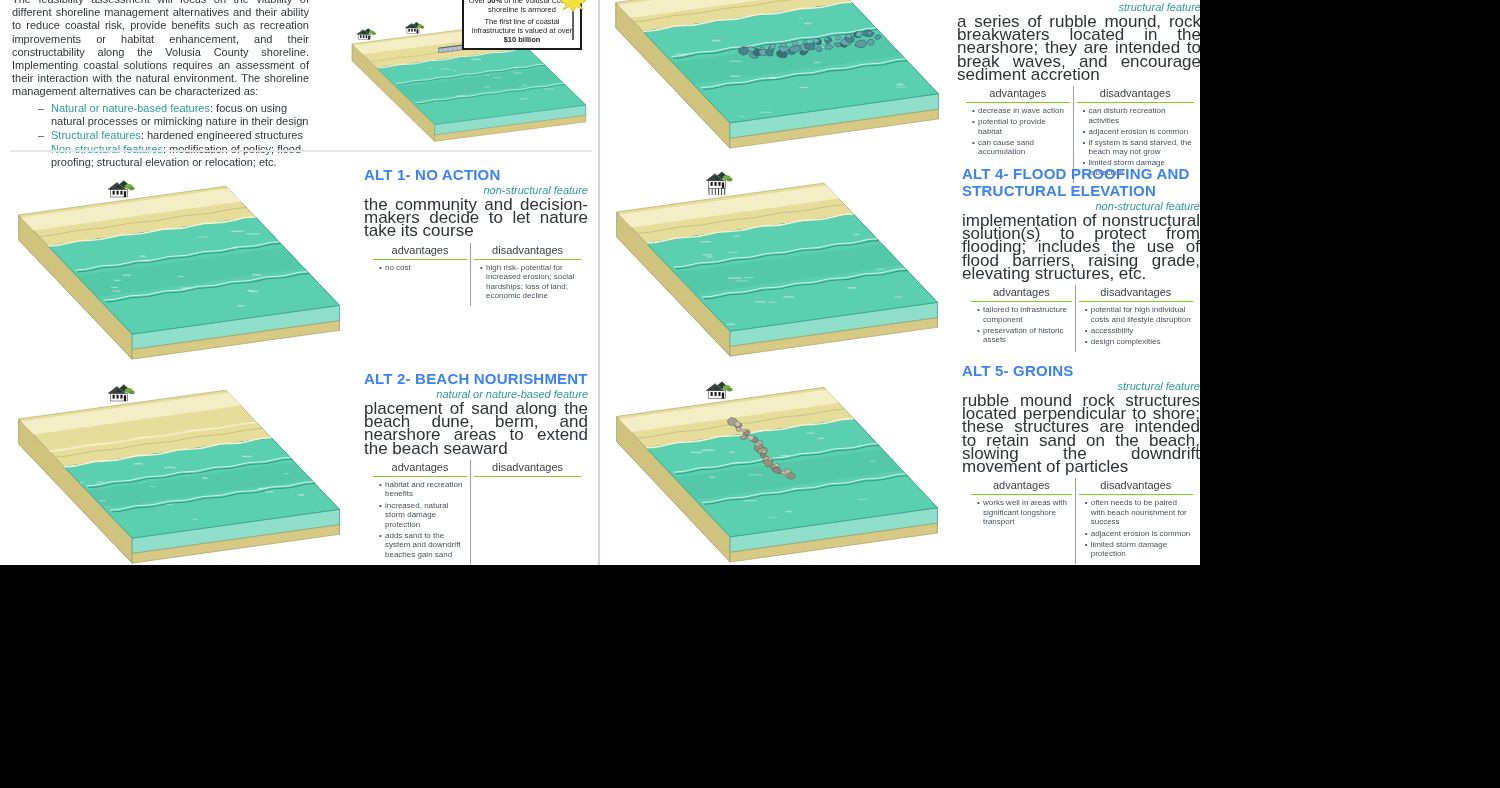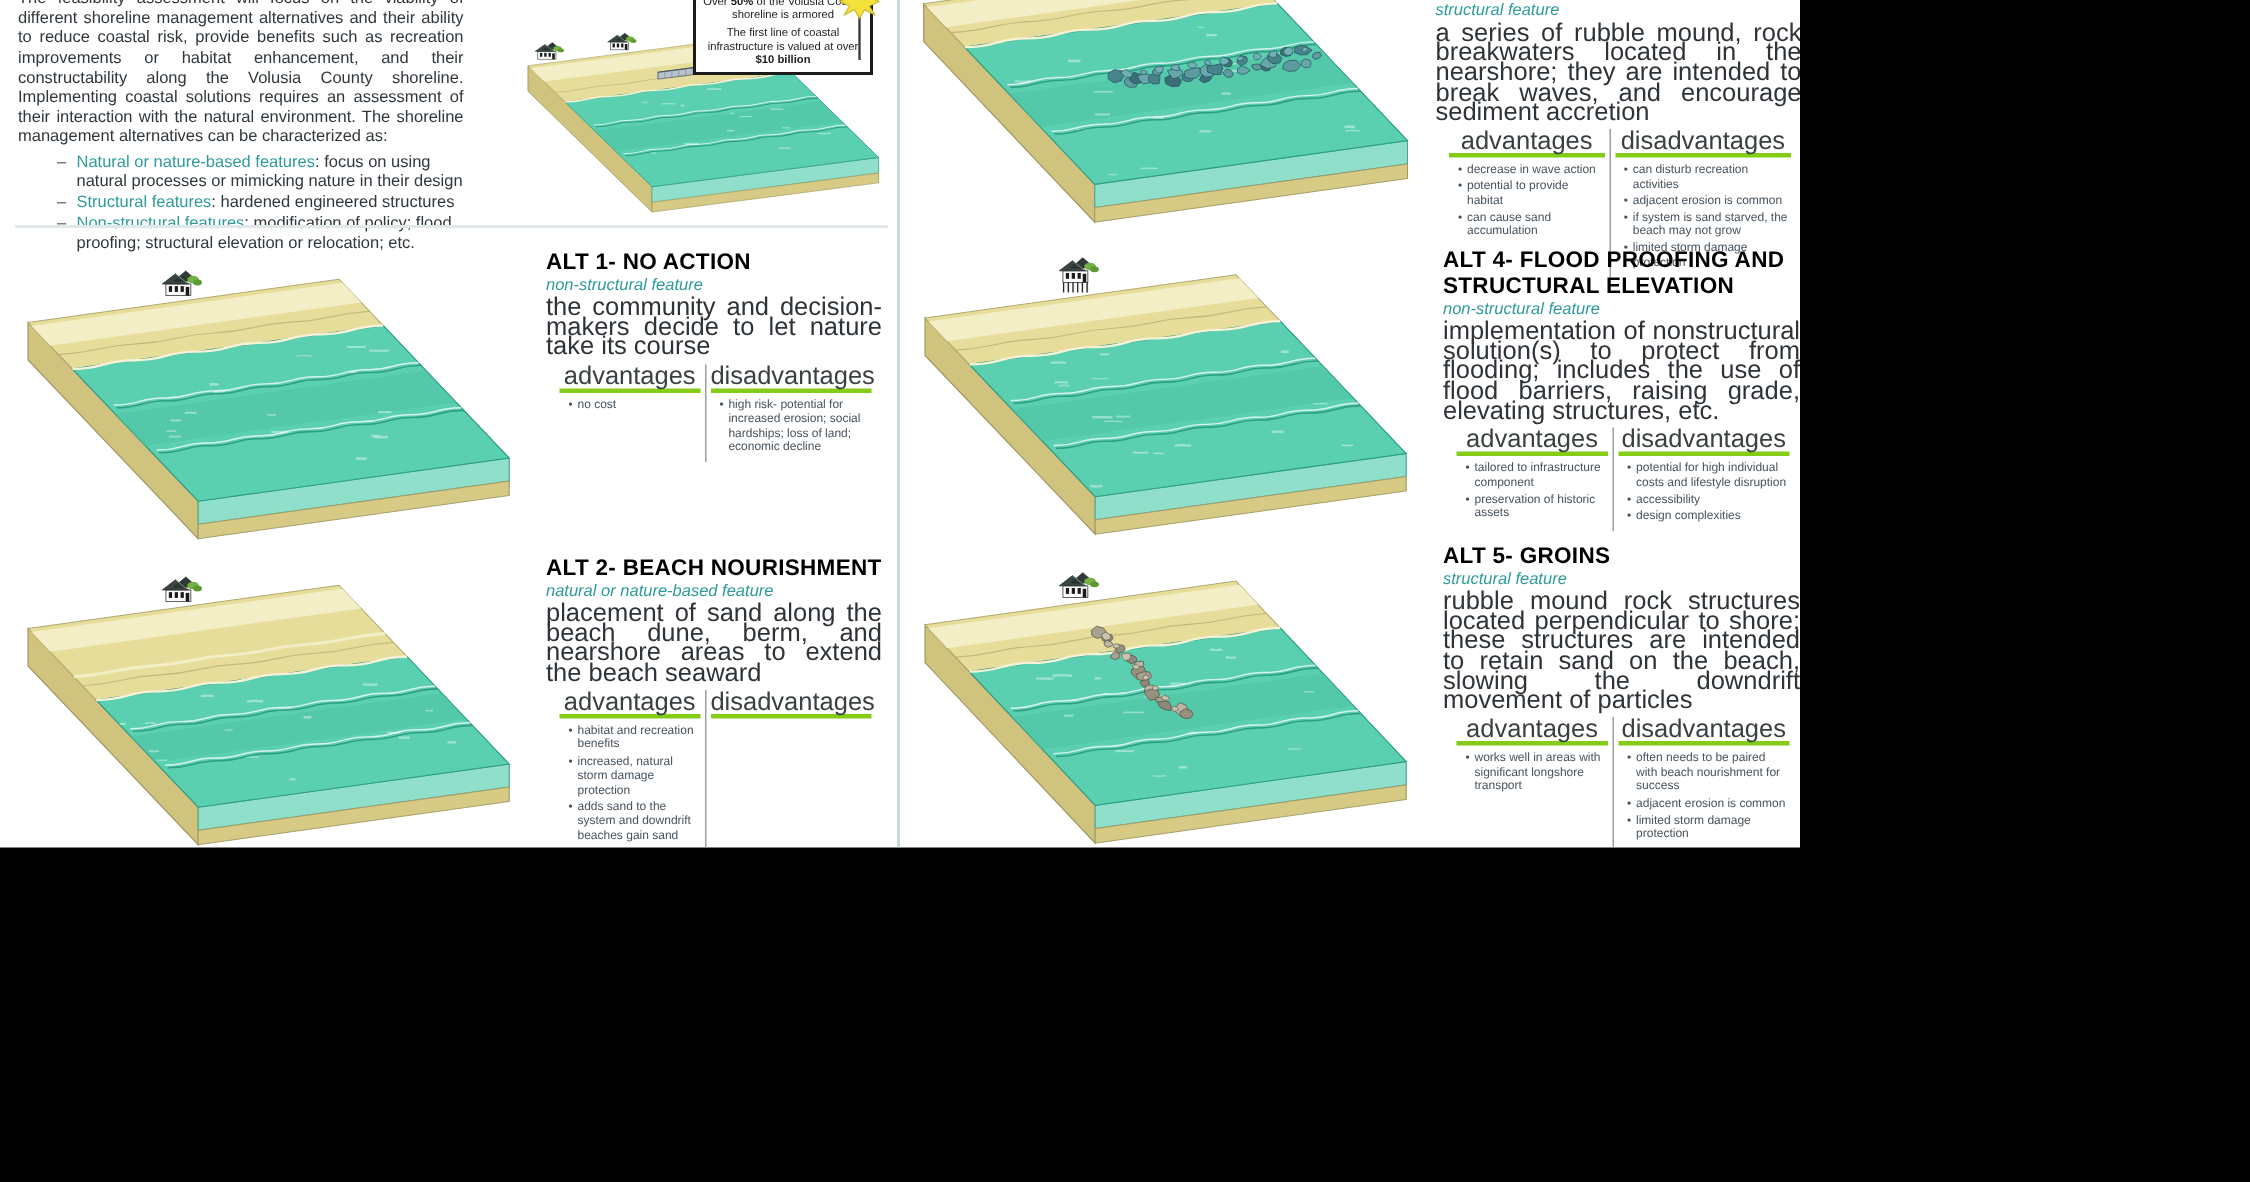--- a/index.html
+++ b/index.html
@@ -32,29 +32,29 @@
   #diag-alt4{left:603px;top:162px;width:354px;height:198px;}
   #diag-alt2{left:5px;top:369px;width:354px;height:198px;}
   #diag-alt5{left:603px;top:366px;width:354px;height:200px;}
   
   .alt-text{color:#30373c;}
   #text-alt3{left:957px;top:1px;width:244px;}
   #text-alt1{left:364px;top:166px;width:224px;}
   #text-alt4{left:962px;top:165px;width:238px;}
   #text-alt2{left:364px;top:370px;width:224px;}
   #text-alt5{left:962px;top:362px;width:238px;}
-  .alt-title{margin:0 0 1px;font-size:15px;line-height:17px;font-weight:bold;color:#000000;letter-spacing:.2px;}
-  .alt-feature{font-size:11px;line-height:12px;font-style:italic;color:#2f9a9b;margin:0 0 2px;}
+  .alt-title{margin:0 0 1px;font-size:15px;line-height:17px;font-weight:bold;color:#3b82f6;letter-spacing:.2px;}
+  .alt-feature{font-size:11px;line-height:12px;font-style:italic;color:#2f9a9b;margin:0 0 2px;text-align:right;}
   .alt-desc{margin:0;font-size:17px;line-height:13.2px;text-align:justify;color:#2e3338;}
   
   .pc-table{display:flex;align-items:stretch;margin:5px 0 0 6px;width:calc(100% - 10px);}
   .pc-col{width:47%;}
   .pc-col.second{width:53%;border-left:1px solid #9aa0a4;}
-  .pc-head{text-align:center;font-size:17px;line-height:13px;color:#3a3f42;padding:1px 0 2px;
-           border-bottom:3px solid #84cc16;margin:0 3px;}
+  .pc-head{text-align:center;font-size:11px;line-height:13px;color:#3a3f42;padding:1px 0 2px;
+           border-bottom:1px solid #84cc16;margin:0 3px;}
   .pc-list{list-style:none;margin:3px 0 0;padding:0 3px 4px 9px;}
   .pc-list li{position:relative;font-size:8px;line-height:9.6px;color:#46525c;padding-left:6px;margin-bottom:1.5px;}
   .pc-list li::before{content:"\2022";position:absolute;left:0;top:0;}
 </style>
 </head>
 <body>
 
 <div id="canvas">
 
   <div class="abs" id="intro-text">

